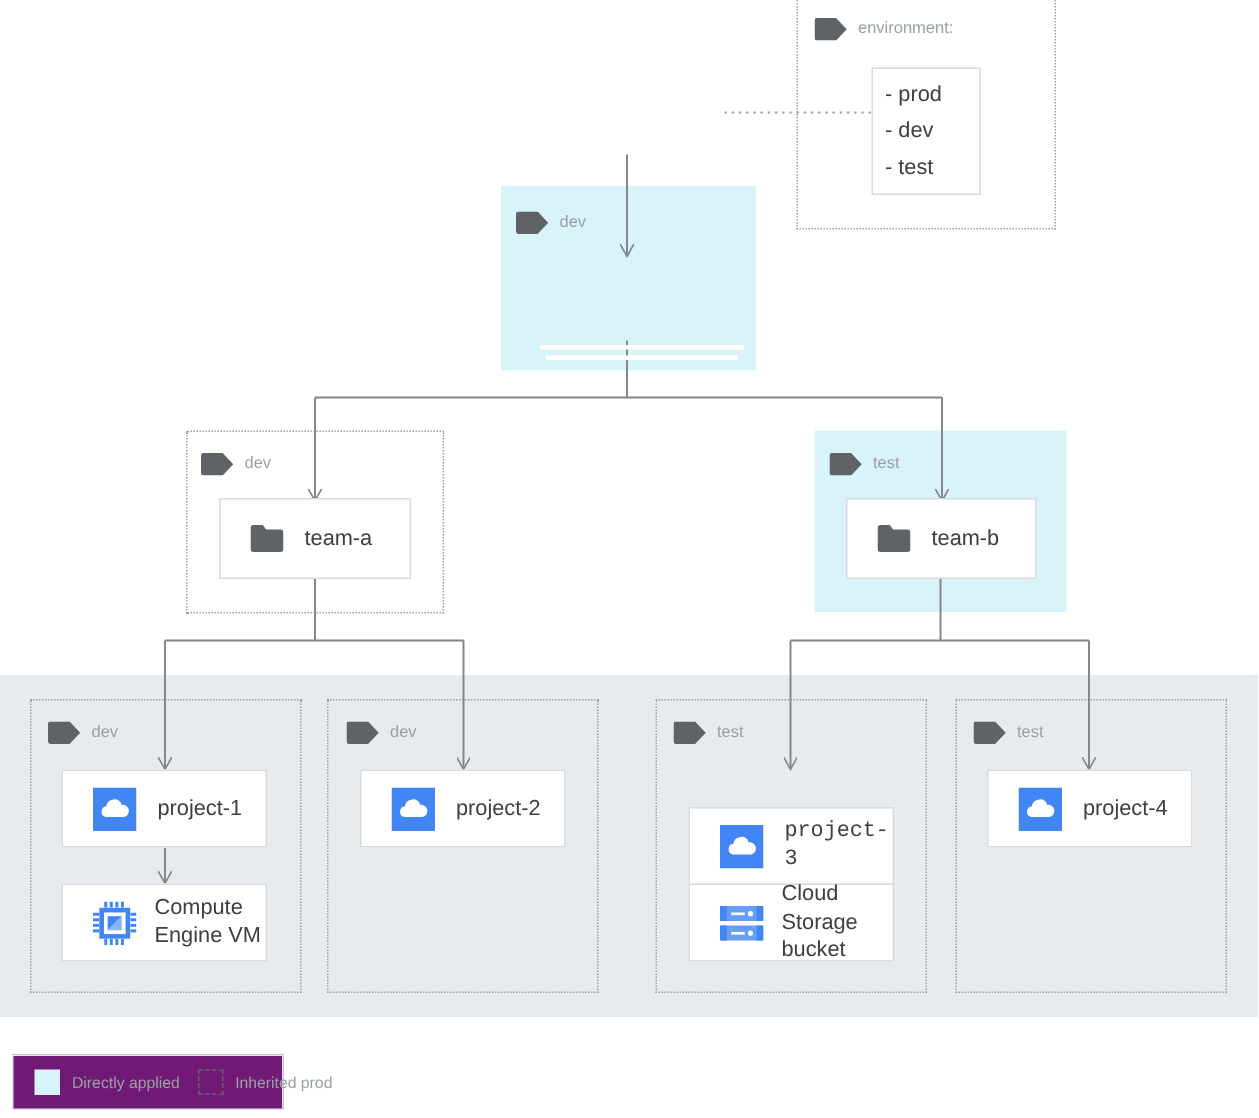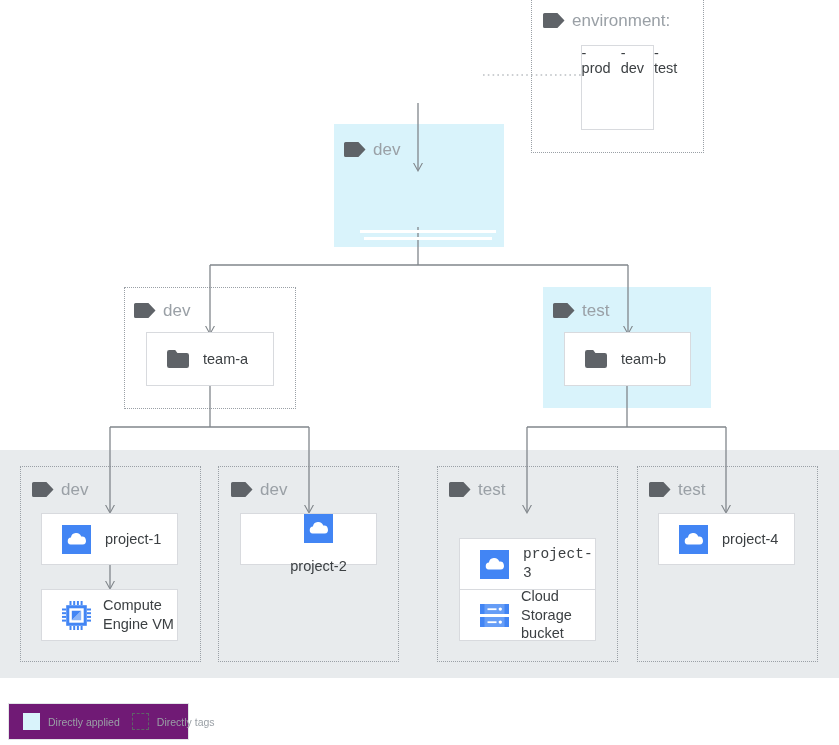--- a/index.html
+++ b/index.html
@@ -42,21 +42,21 @@
     gap: 7px;
     white-space: nowrap;
   }
   .tag-glyph {
     width: 22px;
     height: 15px;
     flex: 0 0 auto;
     display: block;
   }
   .tag-label {
-    font-size: 17px;
+    font-size: 11px;
     color: #9aa0a6;
     line-height: 1;
   }
 
   
   .card {
     position: absolute;
     background: #ffffff;
     border: 1px solid #d8dade;
     box-sizing: border-box;
@@ -77,23 +77,23 @@
     display: block;
   }
 
   
   .list-card {
     position: absolute;
     background: #ffffff;
     border: 1px solid #d8dade;
     box-sizing: border-box;
     display: flex;
-    flex-direction: row;
+    flex-direction: column;
     justify-content: center;
-    padding-left: 24px;
+    padding-left: 8px;
     gap: 10px;
   }
   .list-card .li {
     font-size: 14.5px;
     color: #3c4043;
     line-height: 1;
   }
 
   
   svg.links {
@@ -276,21 +276,21 @@
   </div>
 
   <div class="card" style="left:41px; top:513px; width:137px; height:52px;">
     <svg class="card-icon" width="29" height="29" viewBox="0 0 29 29">
       <rect width="29" height="29" fill="#4285f4"></rect>
       <path d="M8.6 19.6 A3.6 3.6 0 0 1 8.9 12.5 A5.3 5.3 0 0 1 19.2 11.6 A3.9 3.9 0 0 1 20.6 19.6 Z" fill="#ffffff"></path>
     </svg>
     <span class="card-label">project-1</span>
   </div>
 
-  <div class="card" style="left:240px; top:513px; width:137px; height:52px;flex-direction:column;">
+  <div class="card" style="left:240px; top:513px; width:137px; height:52px;">
     <svg class="card-icon" width="29" height="29" viewBox="0 0 29 29">
       <rect width="29" height="29" fill="#4285f4"></rect>
       <path d="M8.6 19.6 A3.6 3.6 0 0 1 8.9 12.5 A5.3 5.3 0 0 1 19.2 11.6 A3.9 3.9 0 0 1 20.6 19.6 Z" fill="#ffffff"></path>
     </svg>
     <span class="card-label">project-2</span>
   </div>
 
   <div class="card" style="left:459px; top:538px; width:137px; height:52px;font-family:Liberation Mono, monospace;">
     <svg class="card-icon" width="29" height="29" viewBox="0 0 29 29">
       <rect width="29" height="29" fill="#4285f4"></rect>
@@ -353,17 +353,17 @@
 bucket</span>
   </div>
 
   <div class="legend" style="left:8px; top:703px; width:181px; height:37px;">
     <div class="legend-item">
       <span class="legend-swatch-blue"></span>
       <span class="legend-text">Directly applied</span>
     </div>
     <div class="legend-item">
       <span class="legend-swatch-dotted"></span>
-      <span class="legend-text">Directly tags</span>
+      <span class="legend-text">Inherited prod</span>
     </div>
   </div>
 
 </div>
 
 </body></html>

